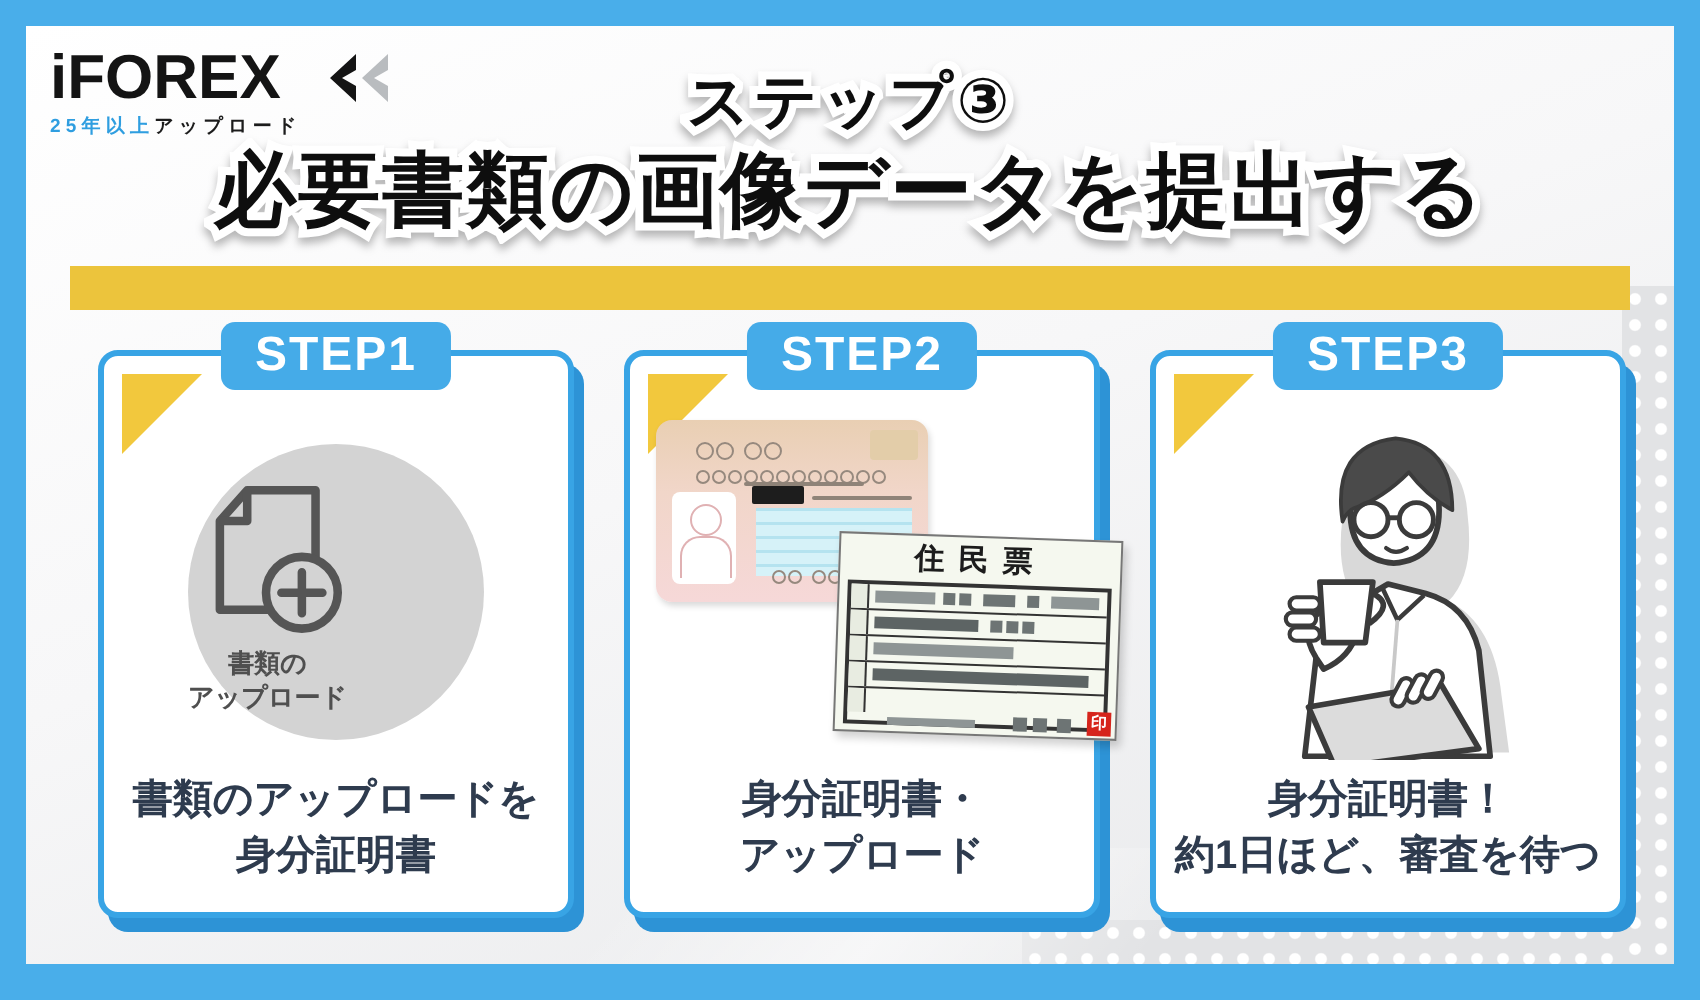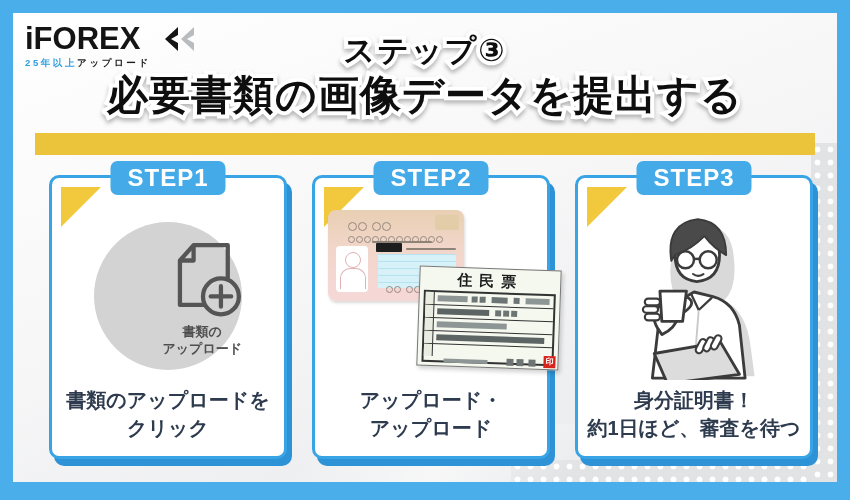--- a/index.html
+++ b/index.html
@@ -75,21 +75,21 @@
     border-top:40px solid #f2c83d;border-right:40px solid transparent;
   }
   .caption{
     position:absolute;bottom:14px;left:0;width:100%;text-align:center;
     font-size:20px;font-weight:bold;color:#2e3b4e;line-height:1.4;
   }
   
   .upload-circle{
     position:absolute;left:50%;top:44px;transform:translateX(-50%);
     width:148px;height:148px;border-radius:50%;background:#d3d3d3;
-    display:flex;flex-direction:column;align-items:flex-end;justify-content:flex-start;
+    display:flex;flex-direction:column;align-items:flex-start;justify-content:flex-start;
   }
   .upload-circle svg{margin-top:18px;}
   .circle-label{font-size:13px;color:#4f4f4f;font-weight:bold;line-height:1.3;text-align:center;margin-top:2px;}
   
   .idcard{
     position:absolute;left:13px;top:32px;width:136px;height:91px;border-radius:8px;
     background:linear-gradient(180deg,#e9cfb3 0%,#f1d6c9 40%,#f6d8d8 100%);
     box-shadow:1px 2px 3px rgba(0,0,0,.15);z-index:1;overflow:hidden;
   }
   .ring{display:inline-block;width:7px;height:7px;border:1.2px solid #96897e;border-radius:50%;margin-right:1px;}
@@ -180,21 +180,21 @@
           <circle cx="66" cy="66" r="21" fill="#d3d3d3" stroke="#555555" stroke-width="5"></circle>
           <path d="M66,54 L66,78 M54,66 L78,66" stroke="#555555" stroke-width="5" stroke-linecap="round"></path>
         </svg>
         <div class="circle-label">
           <div>書類の</div>
           <div>アップロード</div>
         </div>
       </div>
       <div class="caption">
         <div>書類のアップロードを</div>
-        <div>クリック</div>
+        <div>身分証明書</div>
       </div>
     </div>
 
     <div class="card">
       <div class="badge">STEP2</div>
       <div class="corner-triangle"></div>
 
       <div class="idcard">
         <div class="id-row"><span class="ring"></span><span class="ring"></span>&nbsp;<span class="ring"></span><span class="ring"></span></div>
         <div class="id-row2"><span class="ring sm"></span><span class="ring sm"></span><span class="ring sm"></span><span class="ring sm"></span><span class="ring sm"></span><span class="ring sm"></span><span class="ring sm"></span><span class="ring sm"></span><span class="ring sm"></span><span class="ring sm"></span><span class="ring sm"></span><span class="ring sm"></span></div>
@@ -242,21 +242,21 @@
             </div>
         </div>
         <div class="res-footbar"></div>
         <div class="res-footsq" style="right:44px;"></div>
         <div class="res-footsq" style="right:34px;"></div>
         <div class="res-footsq" style="right:22px;"></div>
         <div class="stamp">印</div>
       </div>
 
       <div class="caption">
-        <div>アップロード・</div>
+        <div>身分証明書・</div>
         <div>アップロード</div>
       </div>
     </div>
 
     <div class="card">
       <div class="badge">STEP3</div>
       <div class="corner-triangle"></div>
 
       <svg class="person" width="190" height="176" viewBox="0 0 200 186">
 

